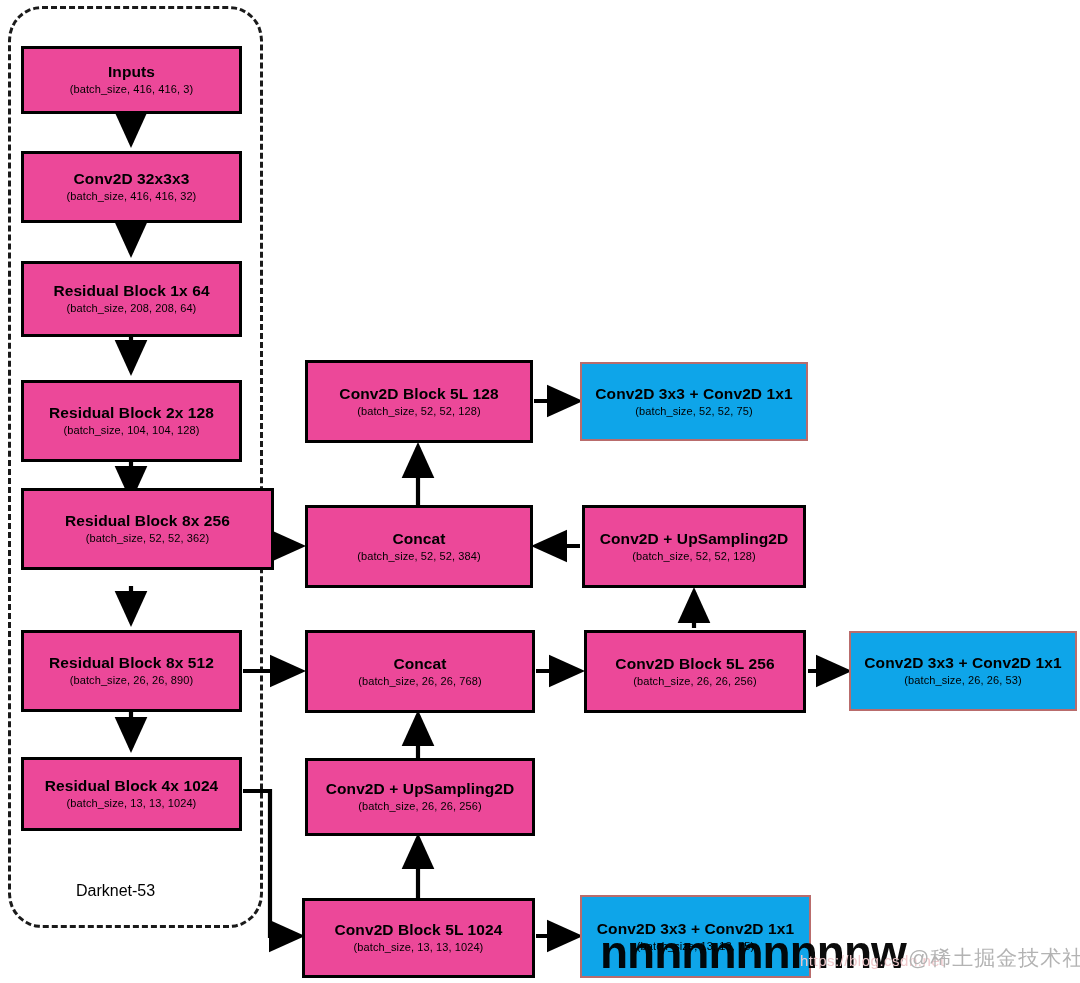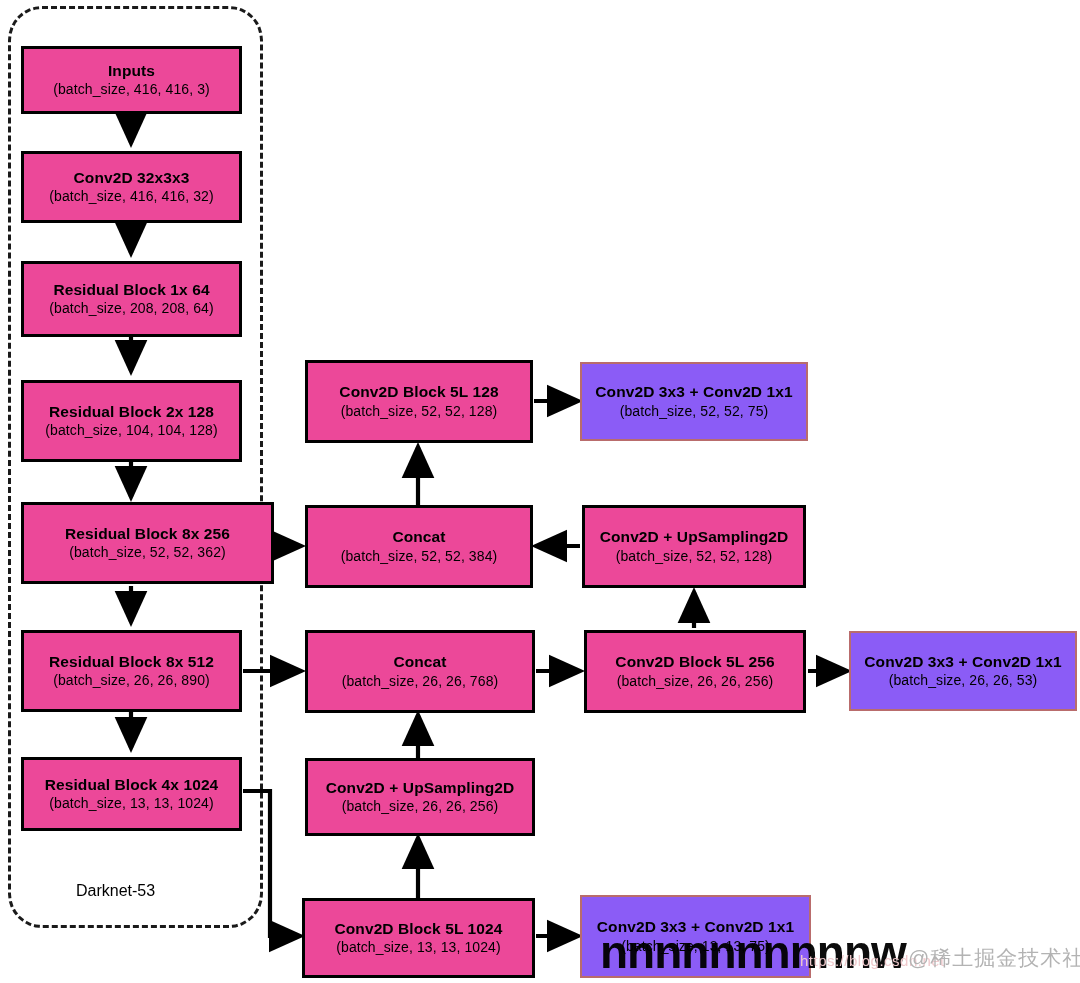--- a/index.html
+++ b/index.html
@@ -31,27 +31,27 @@
     line-height: 1.22;
   }
   .node .t1 {
     font-weight: bold;
     font-size: 15.5px;
     letter-spacing: 0.1px;
     white-space: nowrap;
   }
   .node .t2 {
     font-weight: normal;
-    font-size: 14px;
+    font-size: 11px;
     letter-spacing: 0.1px;
     white-space: nowrap;
     margin-top: 1px;
   }
   .node.pink {
-    background: #8b5cf6;
+    background: #0ea5e9;
     border: 2px solid #b96c6c;
   }
   .group-dashed {
     position: absolute;
     box-sizing: border-box;
     border: 3px dashed #1a1a1a;
     border-radius: 34px;
     background: transparent;
   }
   .group-label {
@@ -148,21 +148,21 @@
   <div class="node" style="left:21px; top:261px; width:221px; height:76px;">
     <div class="t1">Residual Block 1x  64</div>
     <div class="t2">(batch_size, 208, 208, 64)</div>
   </div>
 
   <div class="node" style="left:21px; top:380px; width:221px; height:82px;">
     <div class="t1">Residual Block 2x  128</div>
     <div class="t2">(batch_size, 104, 104, 128)</div>
   </div>
 
-  <div class="node" style="left:21px; top:502px; width:253px; height:82px;">
+  <div class="node" style="left:21px; top:488px; width:253px; height:82px;">
     <div class="t1">Residual Block 8x  256</div>
     <div class="t2">(batch_size, 52, 52, 362)</div>
   </div>
 
   <div class="node" style="left:21px; top:630px; width:221px; height:82px;">
     <div class="t1">Residual Block 8x  512</div>
     <div class="t2">(batch_size, 26, 26, 890)</div>
   </div>
 
   <div class="node" style="left:21px; top:757px; width:221px; height:74px;">

